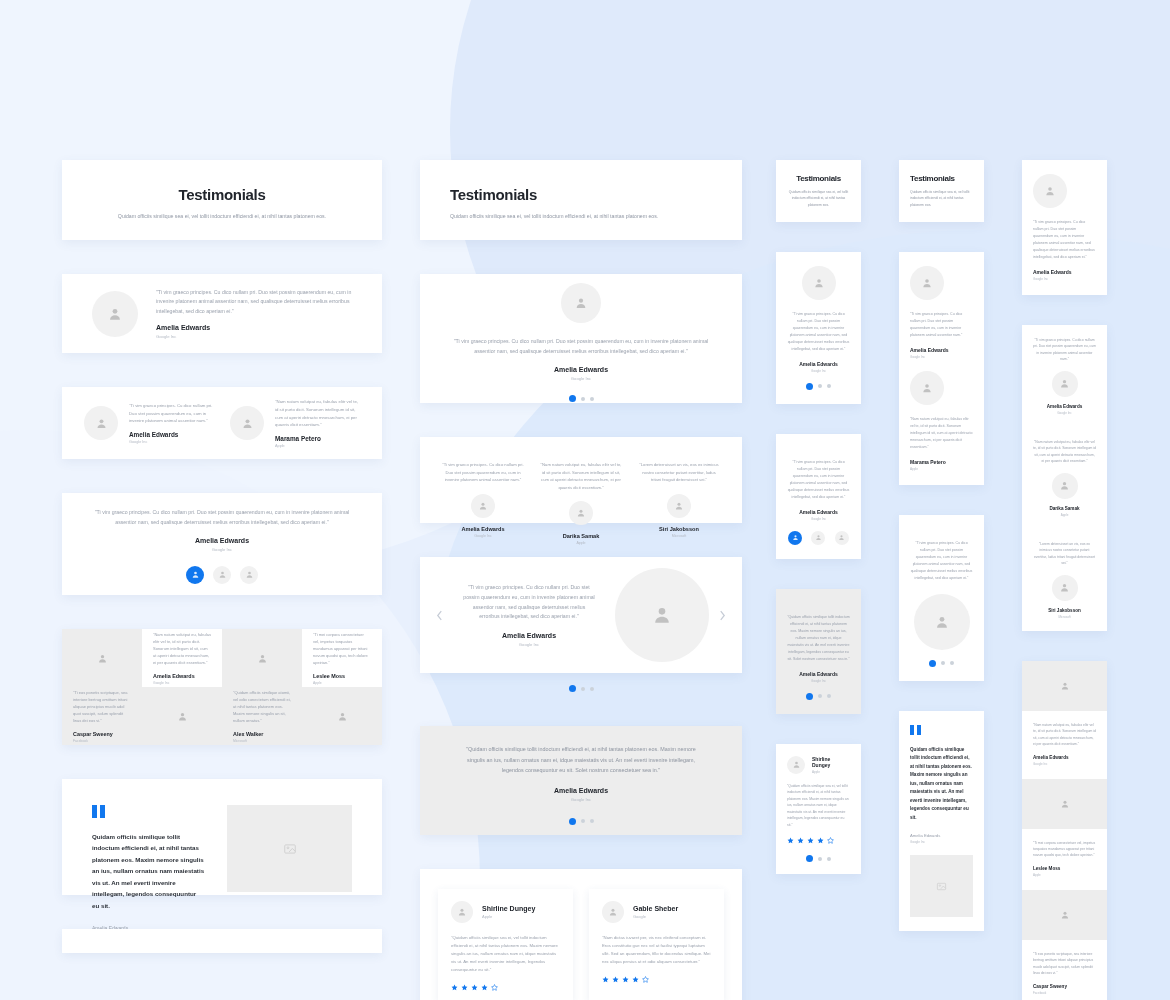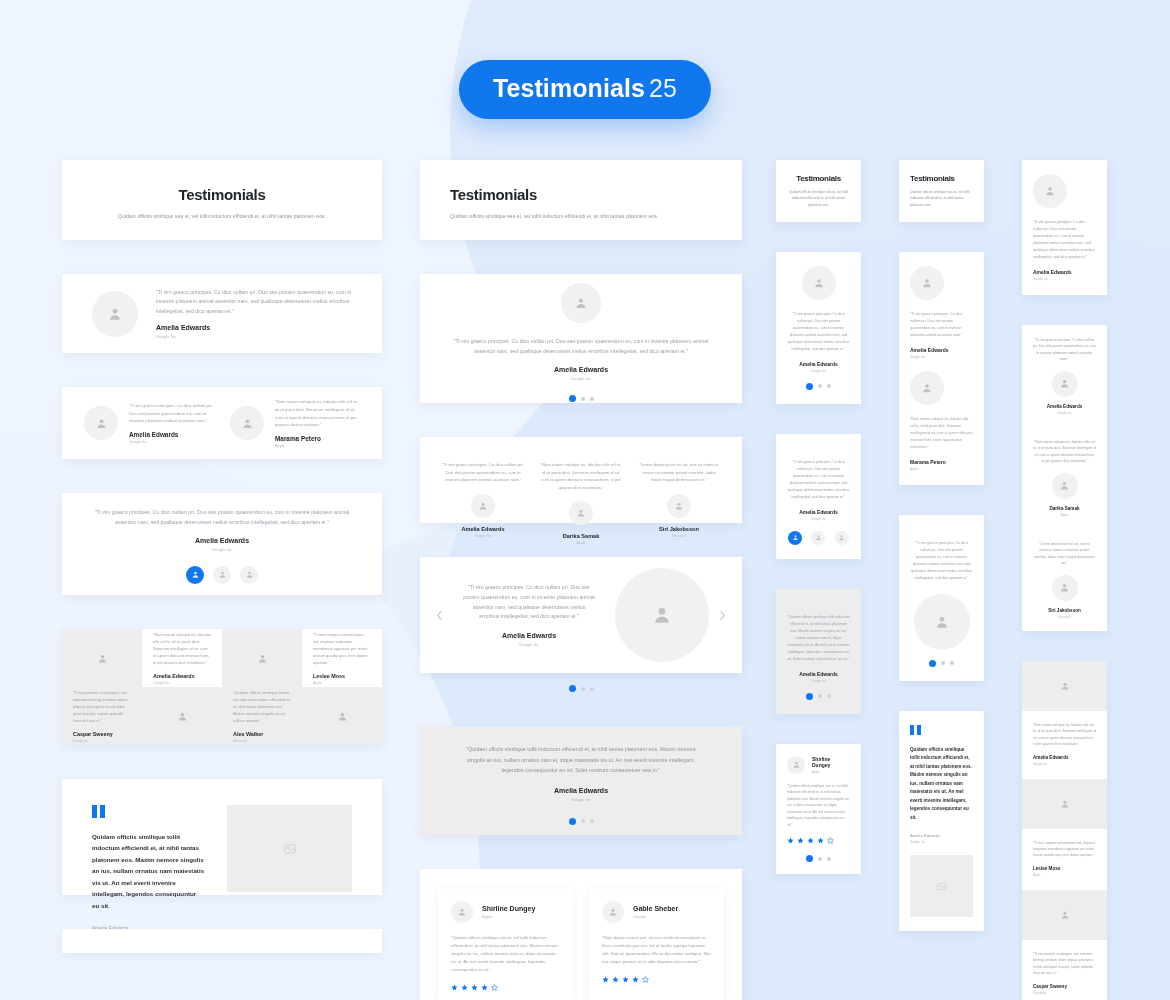--- a/index.html
+++ b/index.html
@@ -245,23 +245,20 @@
 </head>
 <body>
 
 <div class="page">
 
   <div class="bg-shape bg-1"></div>
   <div class="bg-shape bg-2"></div>
   <div class="bg-shape bg-3"></div>
   <div class="bg-shape bg-4"></div>
 
-  <div class="badge">
-    <span class="b-strong">Testimonials</span><span class="b-num">25</span>
-  </div>
 
   <div class="cols">
 
     <div class="col col-a">
 
       <div class="card a-head">
         <div class="t-title">Testimonials</div>
         <div class="t-sub">Quidam officiis similique sea ei, vel tollit indoctum efficiendi ei, at nihil tantas platonem eos.</div>
       </div>
 

